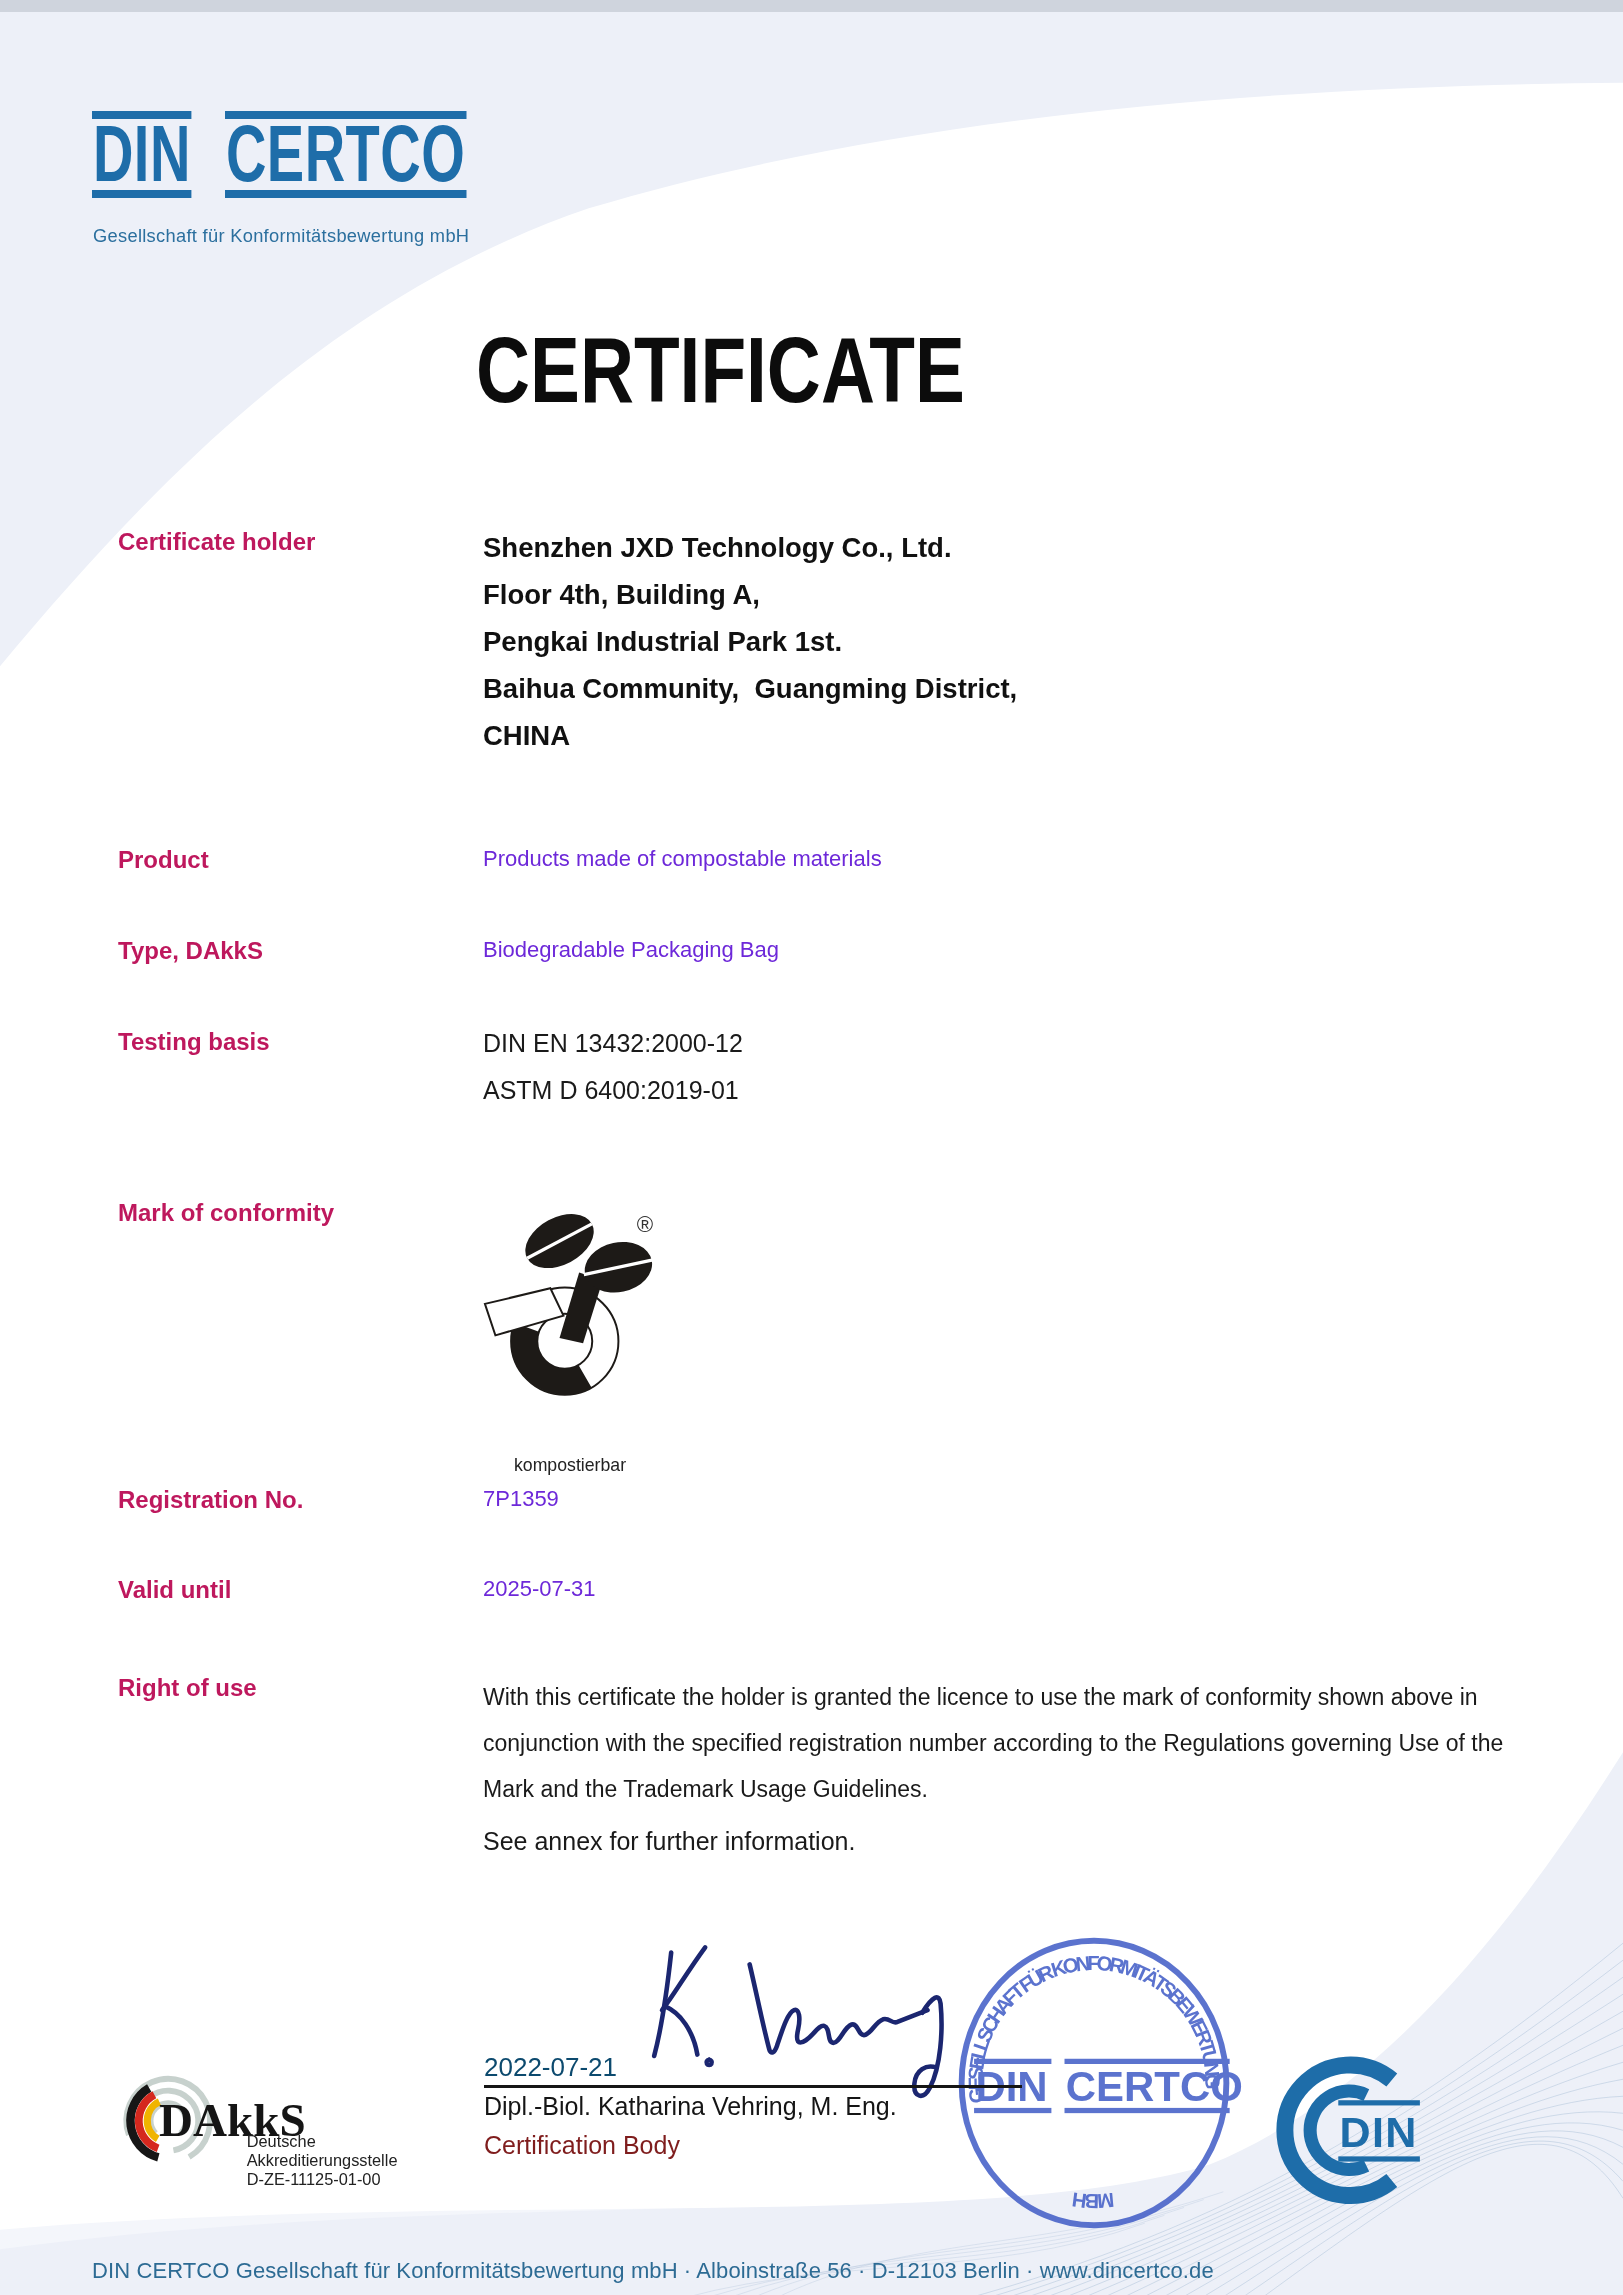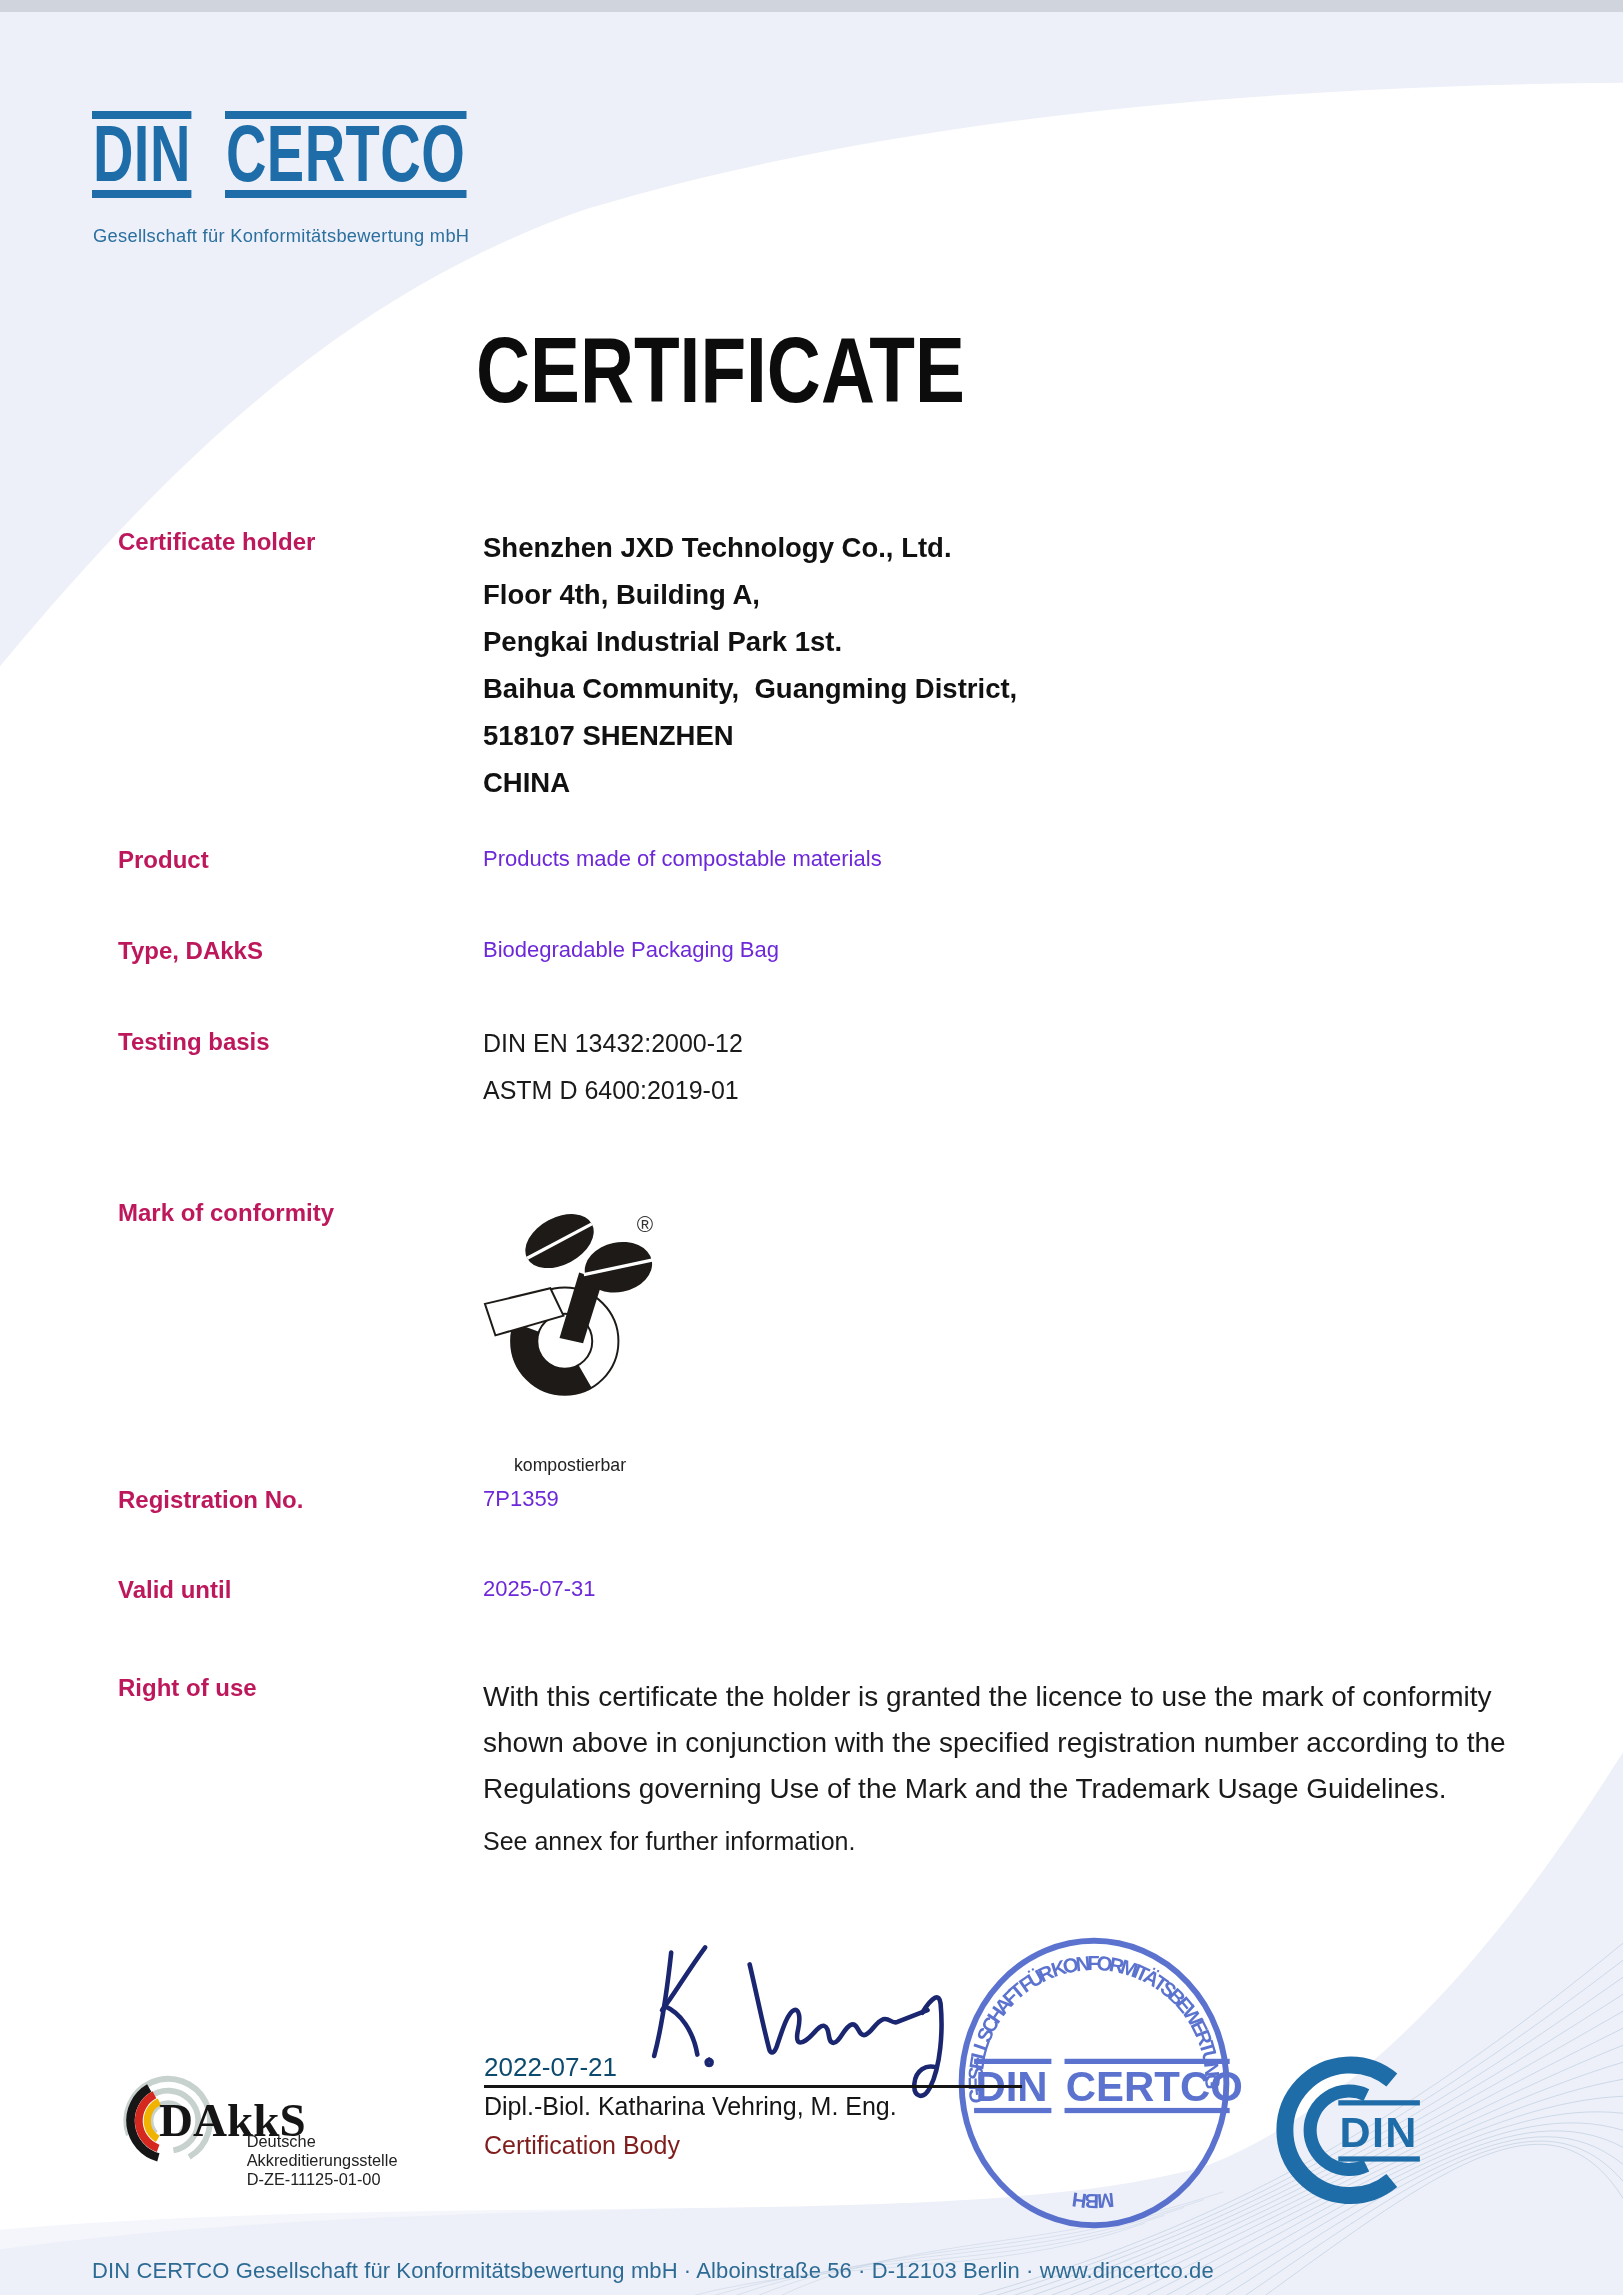--- a/index.html
+++ b/index.html
@@ -42,21 +42,21 @@
   }
 
   
   .label{
     left:118px;font-size:24px;font-weight:700;white-space:nowrap;color:#be185d;
   }
   .value{left:483px;font-size:22px;color:#6d28d9;white-space:nowrap;}
   .addr-line{font-size:27.5px;font-weight:700;line-height:47px;white-space:pre;color:#111;}
   .tb-line{font-size:25px;line-height:47px;white-space:pre;color:#1a1a1a;}
   #right-of-use-paragraph{
-    left:483px;top:1662px;width:1067px;font-size:28px;line-height:46px;color:#1a1a1a;
+    left:483px;top:1662px;width:1067px;font-size:23px;line-height:46px;color:#1a1a1a;
   }
   #right-of-use-note{left:483px;top:1815px;font-size:25px;color:#1a1a1a;}
 
   
   #mark-caption{left:481px;top:1443px;width:178px;text-align:center;font-size:17.7px;color:#222;}
 
   
   #sign-date{left:484px;top:2040px;font-size:26px;color:#0c4a6e;}
   #sign-line{left:484px;top:2073px;width:538px;height:3.3px;background:#151515;}
   #sign-name{left:484px;top:2080px;font-size:25px;color:#151515;}
@@ -106,21 +106,20 @@
   <div class="abs" id="logo-subtitle">Gesellschaft für Konformitätsbewertung mbH</div>
 
   <div class="abs" id="title">CERTIFICATE</div>
 
   <div class="abs label" style="top:516px">Certificate holder</div>
   <div class="abs" style="left:483px;top:512px">
       <div class="addr-line">Shenzhen JXD Technology Co., Ltd.</div>
       <div class="addr-line">Floor 4th, Building A,</div>
       <div class="addr-line">Pengkai Industrial Park 1st.</div>
       <div class="addr-line">Baihua Community,  Guangming District,</div>
-      <div class="addr-line">518107 SHENZHEN</div>
       <div class="addr-line">CHINA</div>
     </div>
 
   <div class="abs label" style="top:834px">Product</div>
   <div class="abs value" style="top:834px">Products made of compostable materials</div>
 
   <div class="abs label" style="top:925px">Type, DAkkS</div>
   <div class="abs value" style="top:925px">Biodegradable Packaging Bag</div>
 
   <div class="abs label" style="top:1016px">Testing basis</div>

